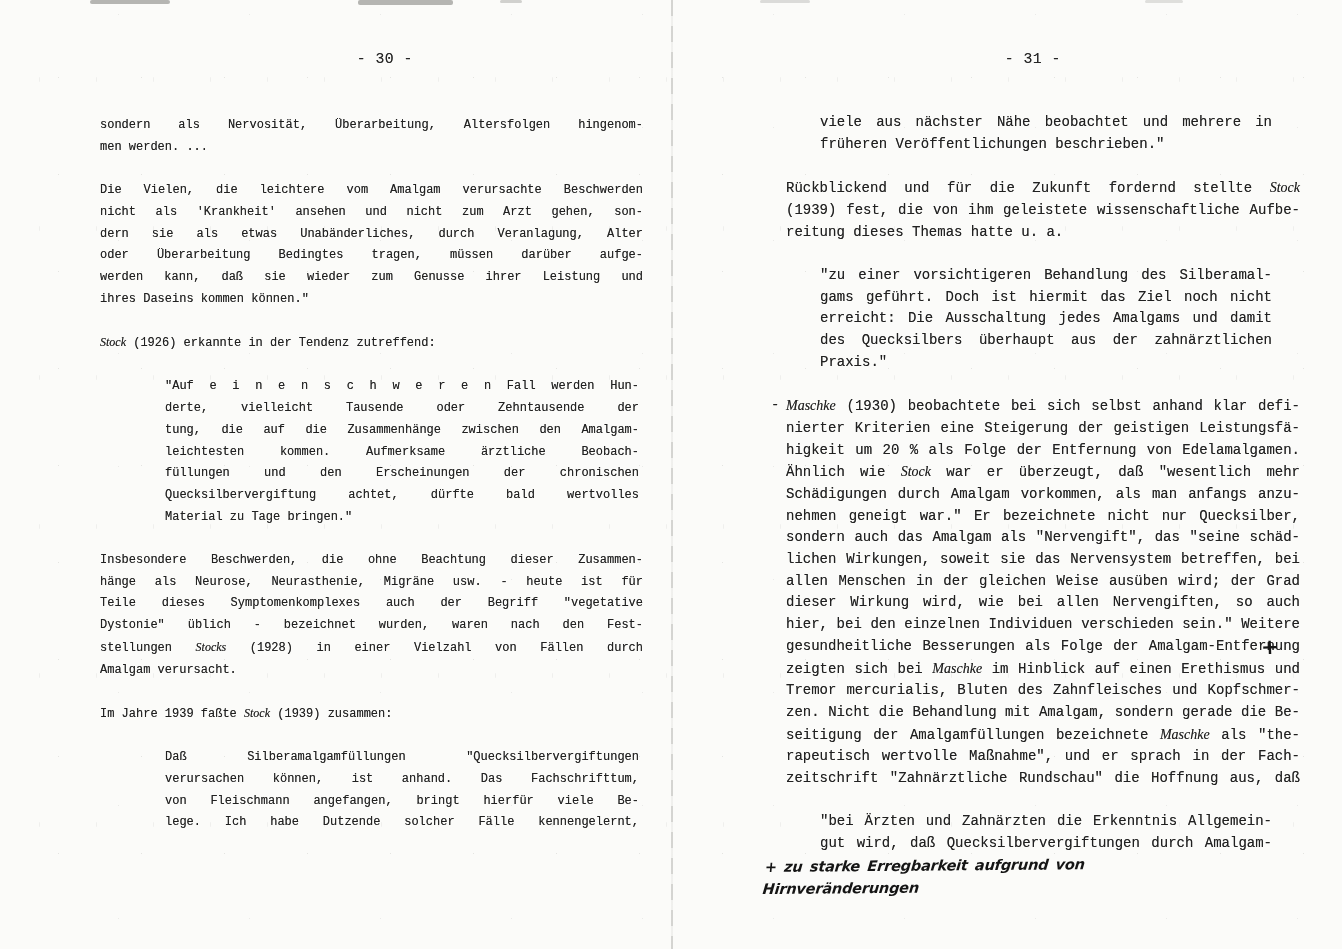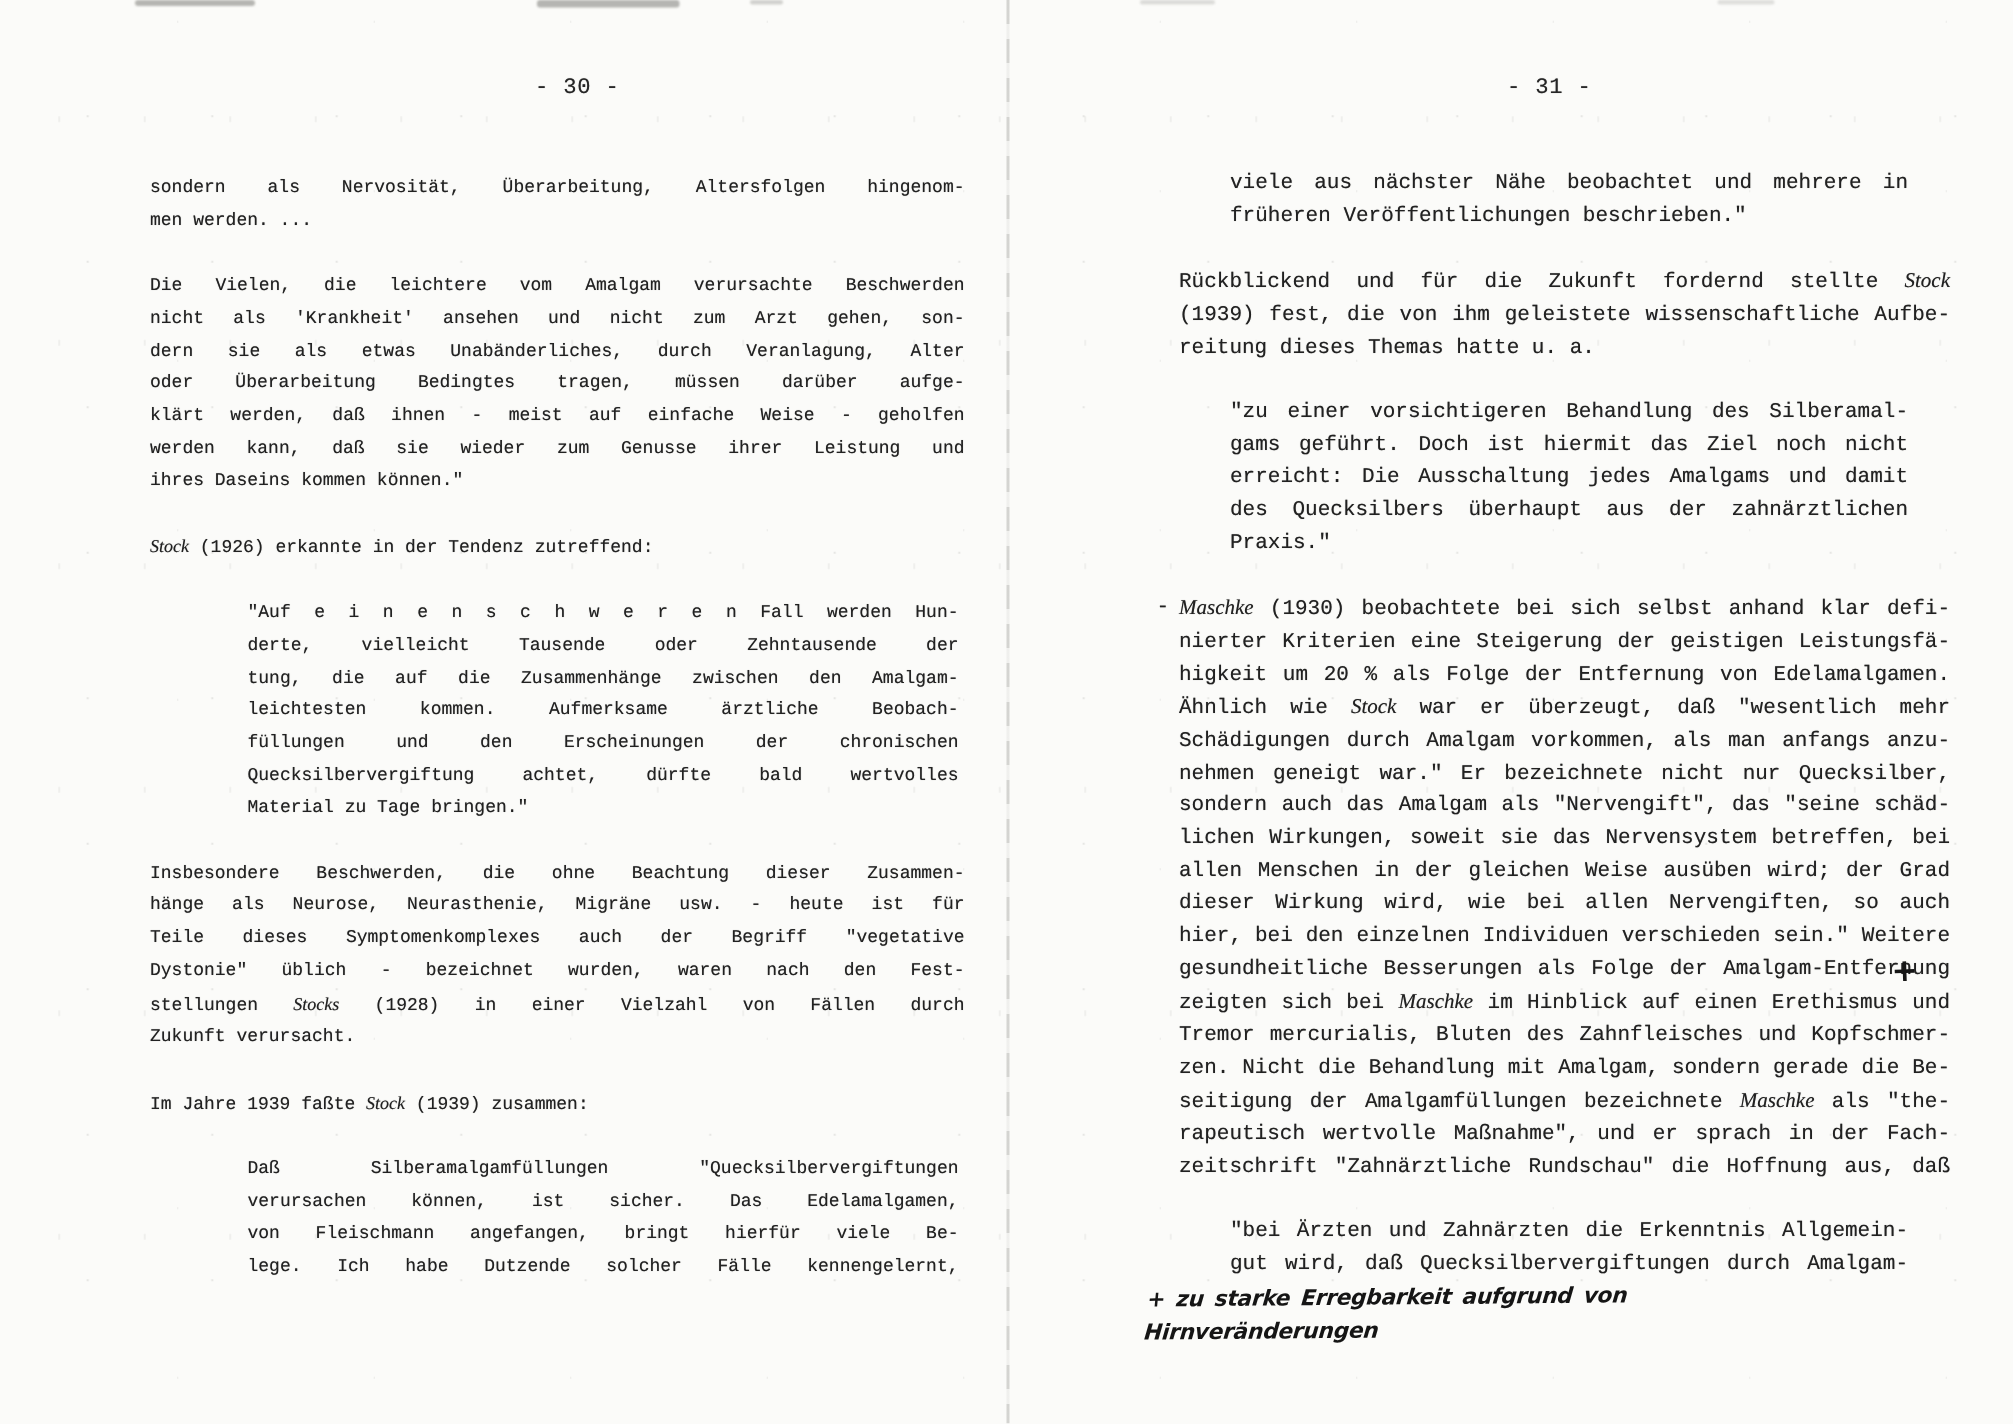--- a/index.html
+++ b/index.html
@@ -89,21 +89,20 @@
   <div class="page page-left">
       <div class="block para">
         <div class="line">sondern als Nervosität, Überarbeitung, Altersfolgen hingenom-</div>
         <div class="line last">men werden. ...</div>
       </div>
       <div class="block para">
         <div class="line">Die Vielen, die leichtere vom Amalgam verursachte Beschwerden</div>
         <div class="line">nicht als 'Krankheit' ansehen und nicht zum Arzt gehen, son-</div>
         <div class="line">dern sie als etwas Unabänderliches, durch Veranlagung, Alter</div>
         <div class="line">oder Überarbeitung Bedingtes tragen, müssen darüber aufge-</div>
-        <div class="line">klärt werden, daß ihnen - meist auf einfache Weise - geholfen</div>
         <div class="line">werden kann, daß sie wieder zum Genusse ihrer Leistung und</div>
         <div class="line last">ihres Daseins kommen können."</div>
       </div>
       <div class="block para">
         <div class="line last"><i>Stock</i> (1926) erkannte in der Tendenz zutreffend:</div>
       </div>
       <div class="block quote">
         <div class="line">"Auf  e i n e n   s c h w e r e n  Fall werden Hun-</div>
         <div class="line">derte, vielleicht Tausende oder Zehntausende der</div>
         <div class="line">tung, die auf die Zusammenhänge zwischen den Amalgam-</div>
@@ -111,28 +110,28 @@
         <div class="line">füllungen und den Erscheinungen der chronischen</div>
         <div class="line">Quecksilbervergiftung achtet, dürfte bald wertvolles</div>
         <div class="line last">Material zu Tage bringen."</div>
       </div>
       <div class="block para">
         <div class="line">Insbesondere Beschwerden, die ohne Beachtung dieser Zusammen-</div>
         <div class="line">hänge als Neurose, Neurasthenie, Migräne usw. - heute ist für</div>
         <div class="line">Teile dieses Symptomenkomplexes auch der Begriff "vegetative</div>
         <div class="line">Dystonie" üblich - bezeichnet wurden, waren nach den Fest-</div>
         <div class="line">stellungen <i>Stocks</i> (1928) in einer Vielzahl von Fällen durch</div>
-        <div class="line last">Zukunft verursacht.</div>
+        <div class="line last">Amalgam verursacht.</div>
       </div>
       <div class="block para">
         <div class="line last">Im Jahre 1939 faßte <i>Stock</i> (1939) zusammen:</div>
       </div>
       <div class="block quote">
         <div class="line">Daß Silberamalgamfüllungen "Quecksilbervergiftungen</div>
-        <div class="line">verursachen können, ist sicher. Das Edelamalgamen,</div>
+        <div class="line">verursachen können, ist anhand. Das Fachschrifttum,</div>
         <div class="line">von Fleischmann angefangen, bringt hierfür viele Be-</div>
         <div class="line">lege. Ich habe Dutzende solcher Fälle kennengelernt,</div>
       </div>
     </div>
   <div class="page page-right">
       <div class="block quote">
         <div class="line">viele aus nächster Nähe beobachtet und mehrere in</div>
         <div class="line last">früheren Veröffentlichungen beschrieben."</div>
       </div>
       <div class="block para">

